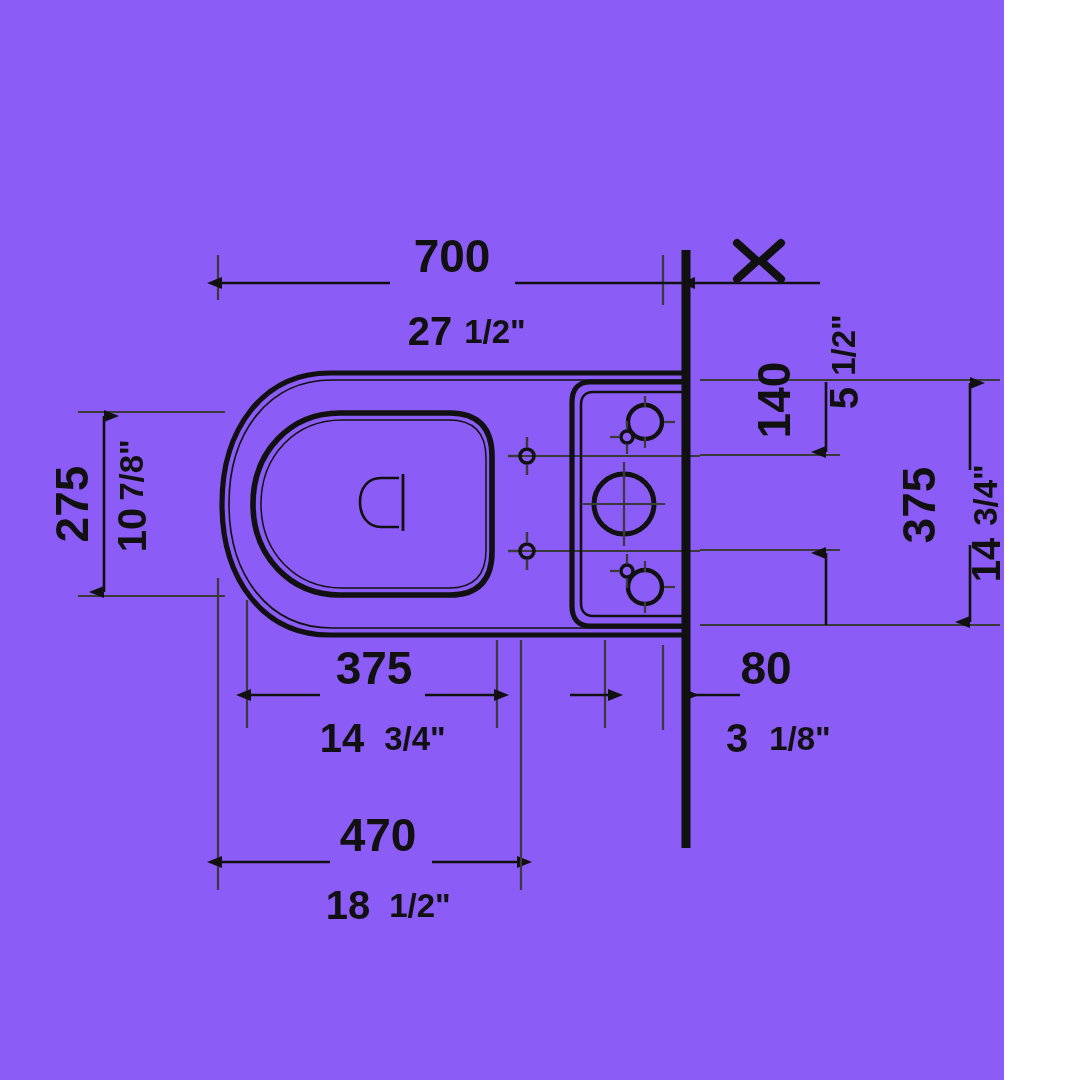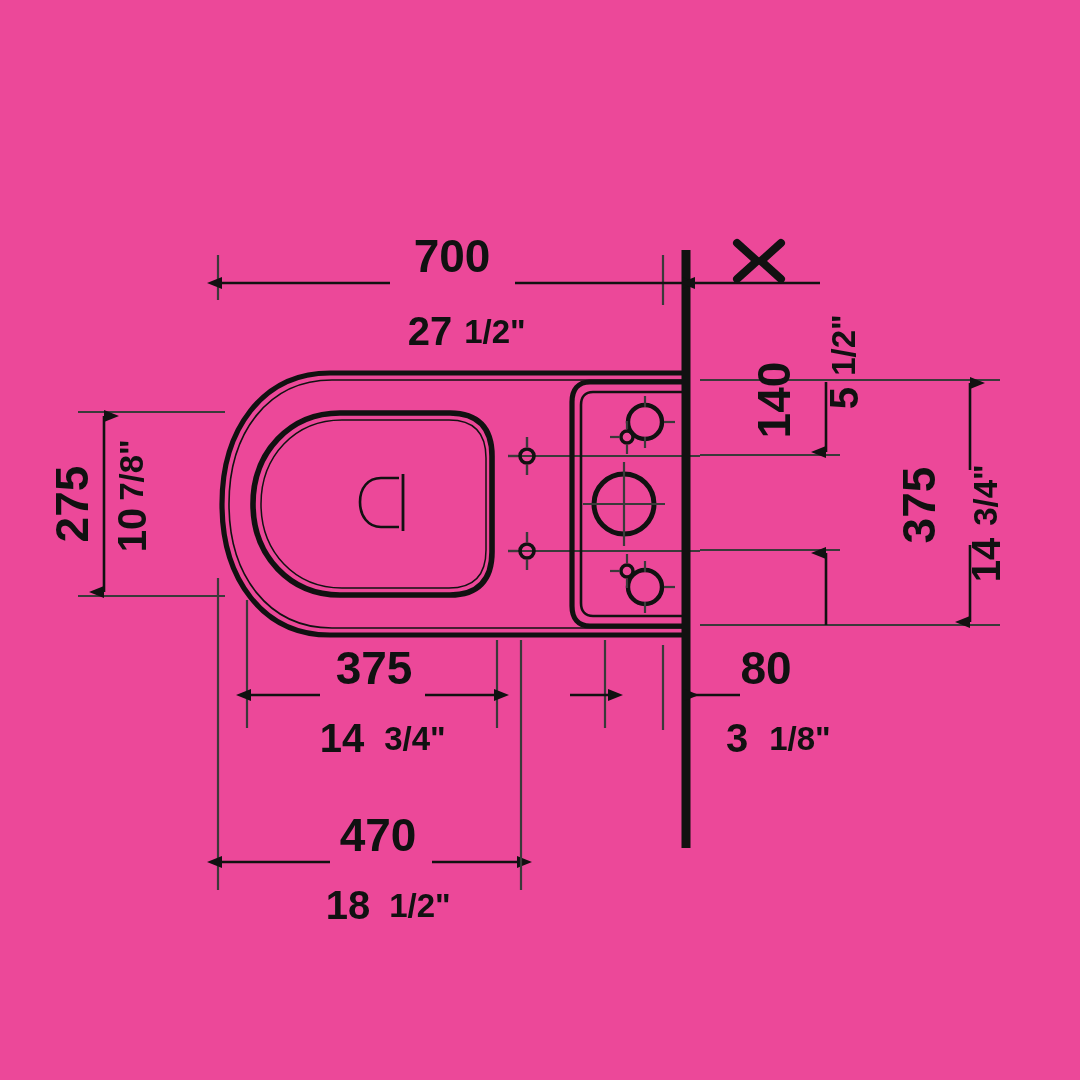--- a/index.html
+++ b/index.html
@@ -6,23 +6,23 @@
   html, body {
     margin: 0;
     padding: 0;
     background: #ffffff;
   }
   body {
     font-family: "Liberation Sans", sans-serif;
   }
   #sheet {
     position: relative;
-    width: 1080px;
+    width: 1004px;
     height: 1080px;
-    background: #ec4899;
+    background: #8b5cf6;
     overflow: hidden;
   }
   #drawing {
     position: absolute;
     left: 0;
     top: 0;
     width: 1080px;
     height: 1080px;
   }
   .dim-text {

